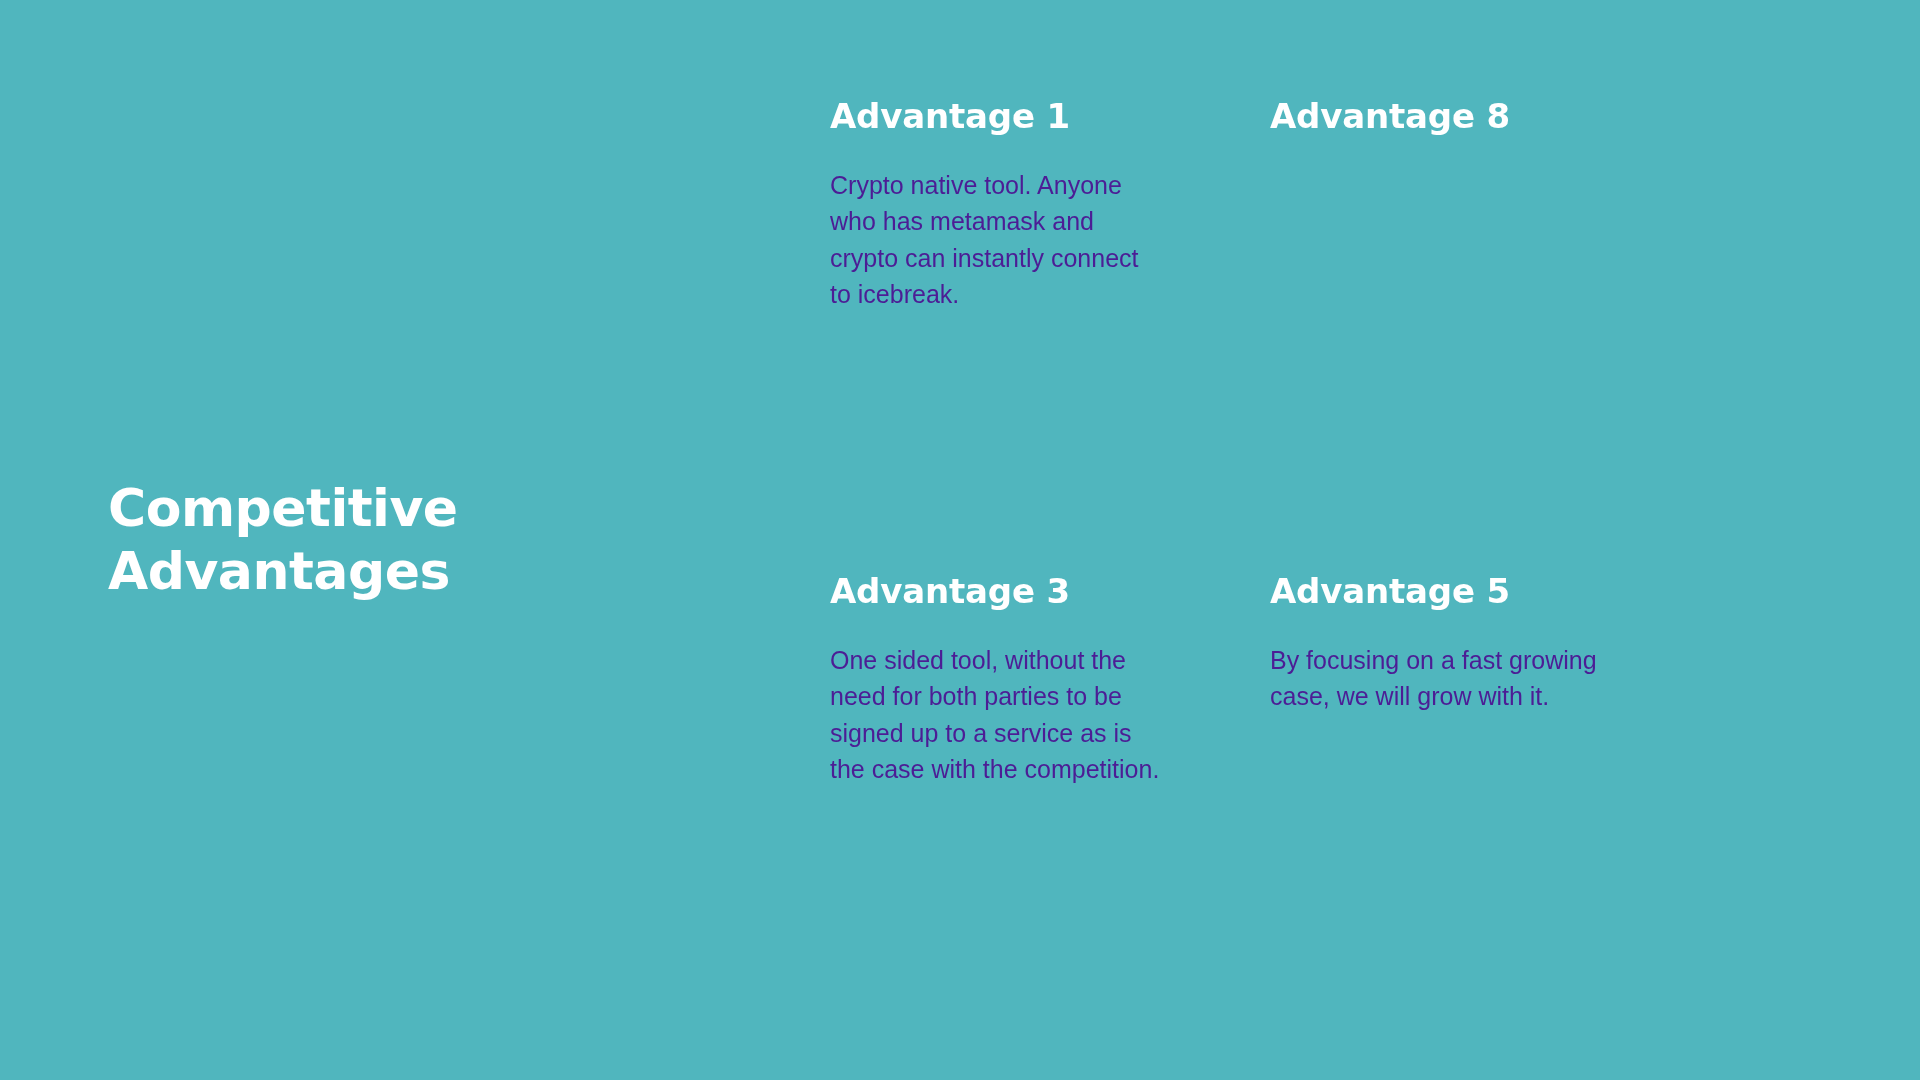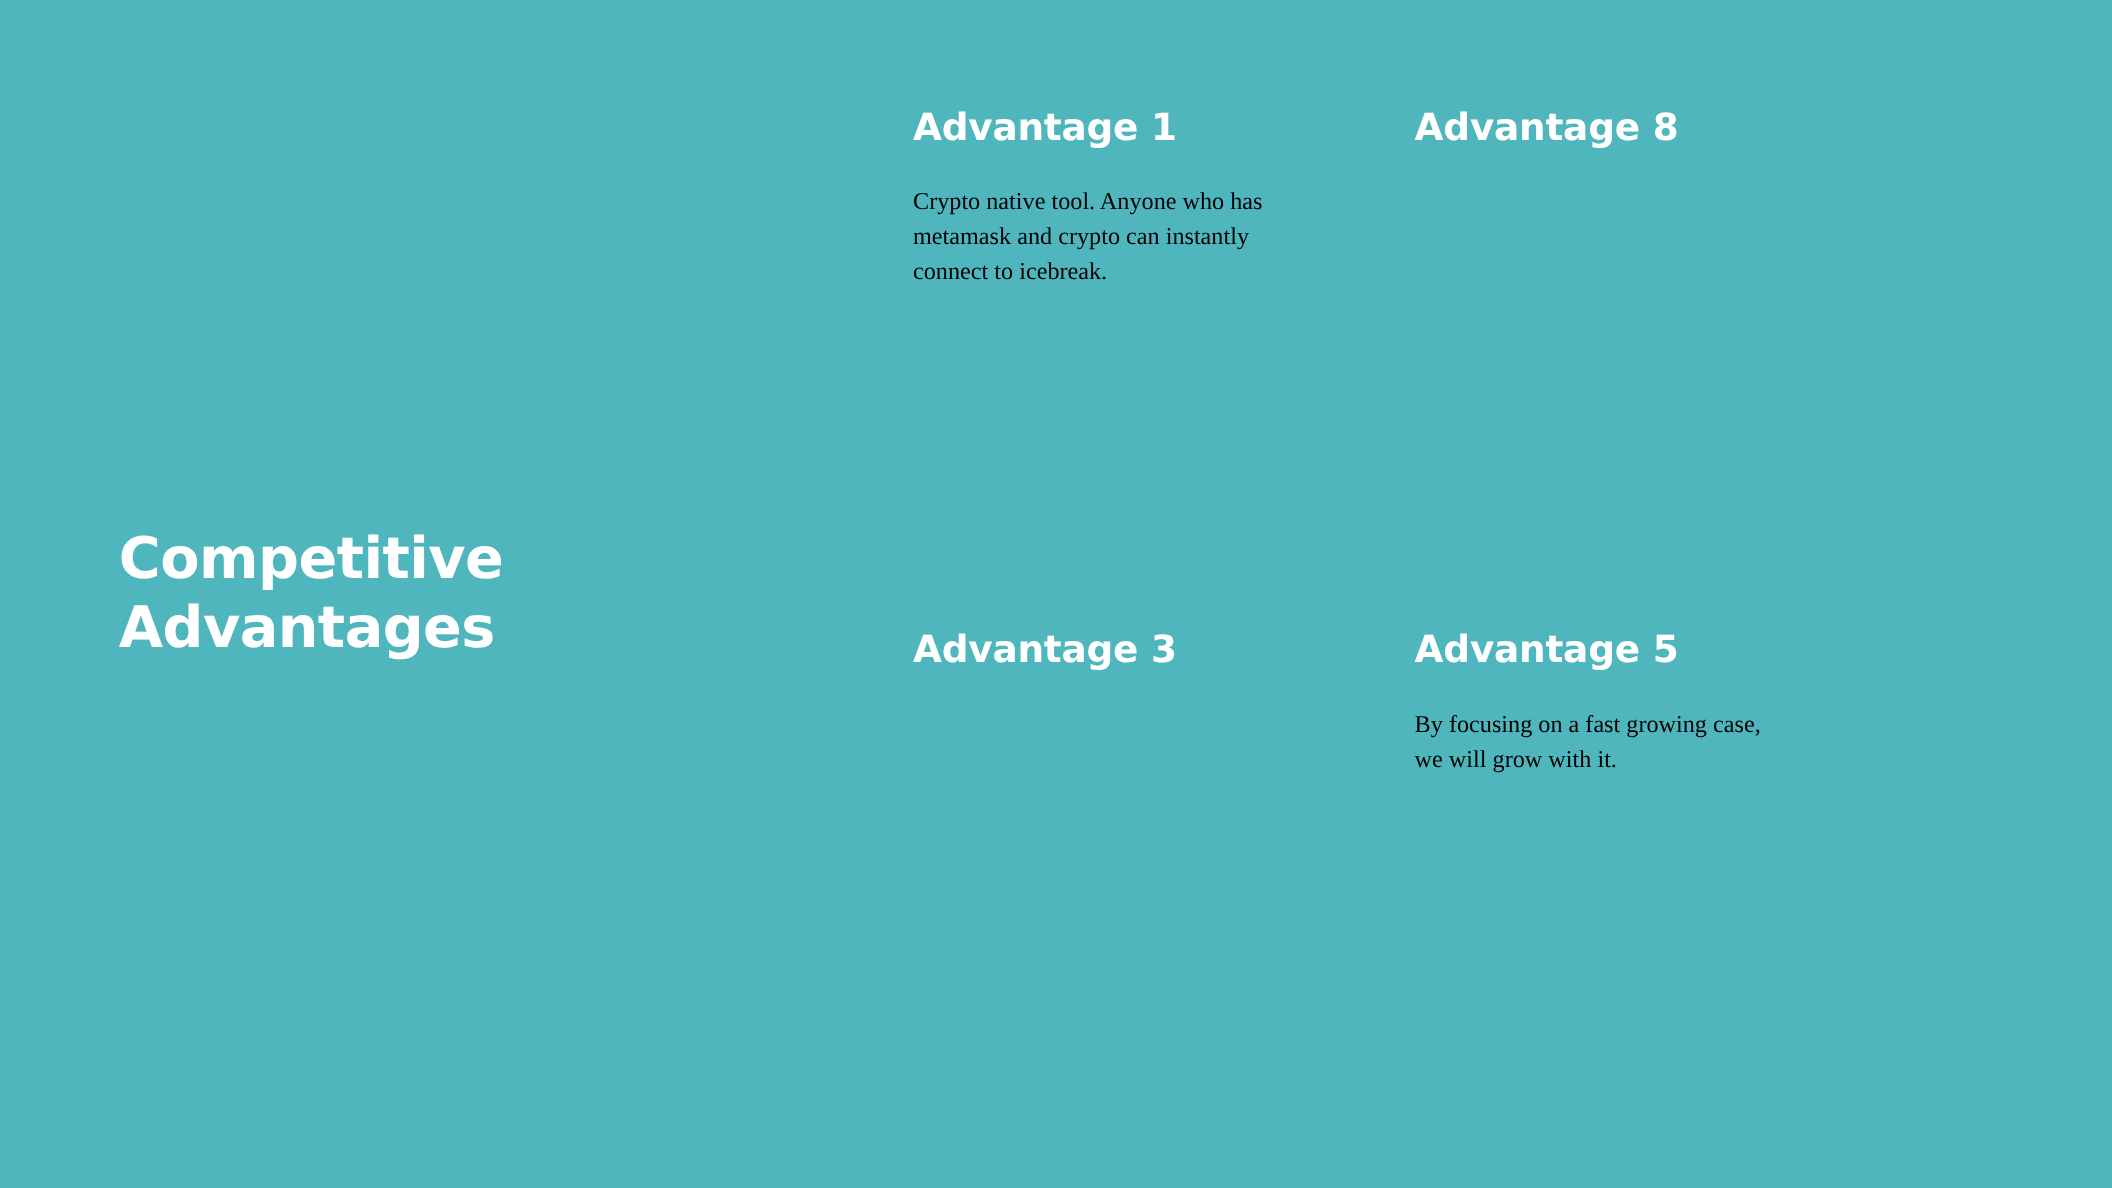--- a/index.html
+++ b/index.html
@@ -44,40 +44,40 @@
   }
   
   .grid-col {
     flex: 1;
     height: 1080px;
     box-sizing: border-box;
     padding-top: 96px;
     display: grid;
     grid-template-columns: 440px 440px;
     grid-template-rows: 475px auto;
-    column-gap: 16px;
+    column-gap: 0px;
   }
   .card {
     box-sizing: border-box;
     padding-right: 110px;
   }
   .card-title {
     color: #ffffff;
     font-family: "DejaVu Sans", sans-serif;
     font-weight: bold;
     font-size: 34px;
     line-height: 1.2;
     margin: 0 0 30px 0;
     letter-spacing: -0.2px;
   }
   .card-body {
-    color: #000000;
-    font-family: Liberation Serif, serif;
+    color: #4c1d95;
+    font-family: Liberation Sans, sans-serif;
     font-weight: normal;
-    font-size: 22px;
+    font-size: 25px;
     line-height: 1.46;
     margin: 0;
   }
 </style>
 </head>
 <body>
 
 <div class="slide">
 
   <div class="title-col">
@@ -90,20 +90,21 @@
       <h2 class="card-title">Advantage 1</h2>
       <p class="card-body">Crypto native tool. Anyone who has metamask and crypto can instantly connect to icebreak.</p>
     </div>
 
     <div class="card">
       <h2 class="card-title">Advantage 8</h2>
     </div>
 
     <div class="card">
       <h2 class="card-title">Advantage 3</h2>
+      <p class="card-body">One sided tool, without the need for both parties to be signed up to a service as is the case with the competition.</p>
     </div>
 
     <div class="card">
       <h2 class="card-title">Advantage 5</h2>
       <p class="card-body">By focusing on a fast growing case, we will grow with it.</p>
     </div>
 
   </div>
 </div>
 

